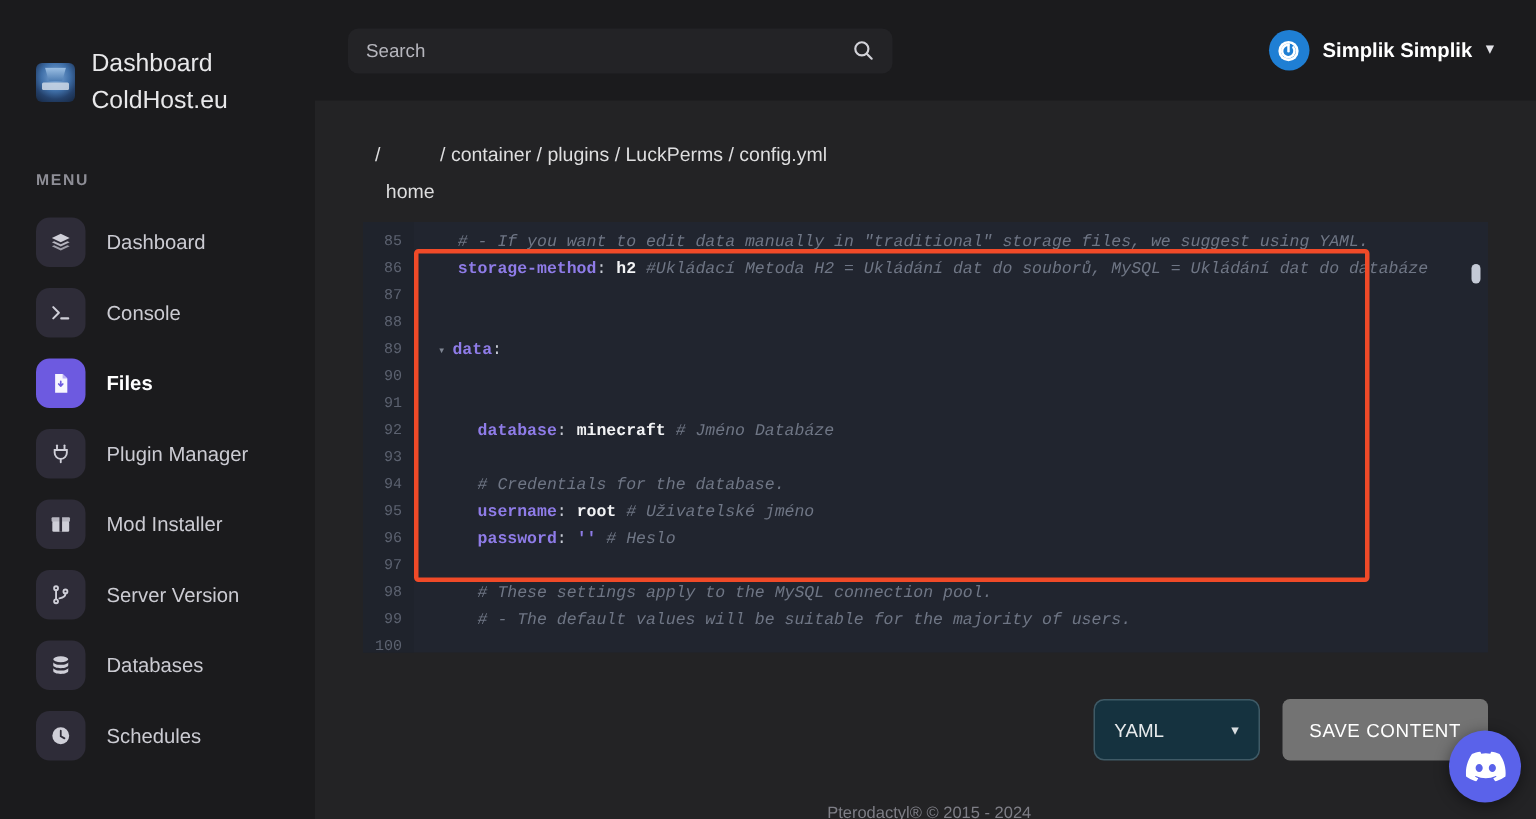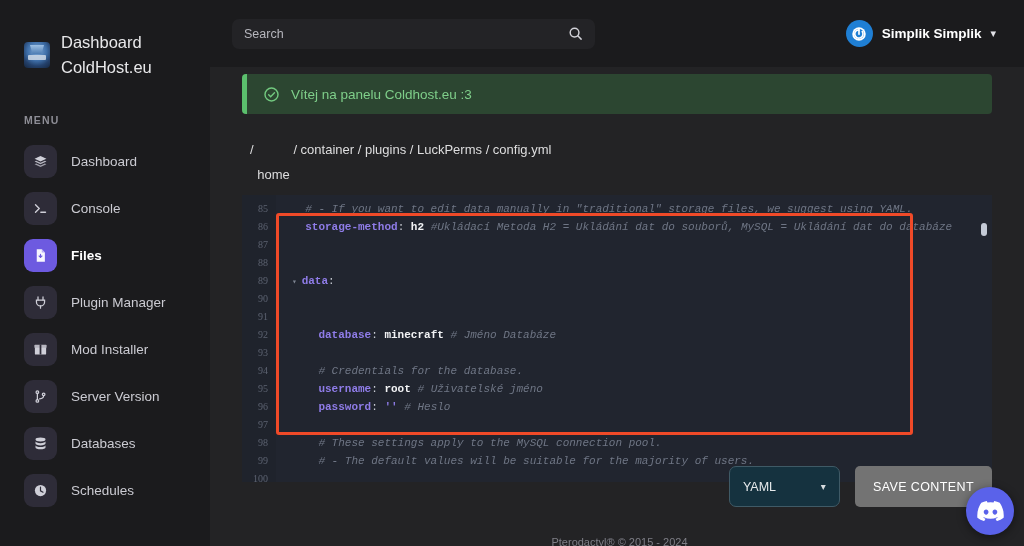--- a/index.html
+++ b/index.html
@@ -101,21 +101,21 @@
   
   .editor-wrap {
     margin-top: 13px; position: relative;
     height: 287px; background: #21252f; overflow: hidden;
   }
   .editor { display: flex; height: 100%; font-family: "Liberation Mono", monospace; font-size: 11px; }
   .gutter {
     width: 34px; flex: 0 0 34px; background: #1f232c; text-align: right;
     padding: 5px 8px 0 0; color: #5c6270;
   }
-  .gutter div { height: 18px; line-height: 18px; font-size: 10px; font-family: Liberation Serif, serif; }
+  .gutter div { height: 18px; line-height: 18px; font-size: 10px; }
   .code { flex: 1; padding: 5px 0 0 0; position: relative; }
   .ln { height: 18px; line-height: 18px; white-space: pre; padding-left: 16px; }
   .k { color: #8f7ce8; font-weight: 700; }
   .v { color: #f2f3f5; font-weight: 700; }
   .c { color: #6f7685; font-style: italic; }
   .p { color: #c8ccd4; }
   .fold { color: #7e8592; font-size: 8px; }
 
   .hlbox {
     position: absolute; left: 34px; top: 18px; width: 637px; height: 222px;
@@ -279,29 +279,20 @@
             <line x1="12" y1="6.5" x2="12" y2="12.3" stroke="#ffffff" stroke-width="2.2"></line>
           </svg>
         </div>
         <span class="user-name">Simplik Simplik</span>
         <span class="caret">▾</span>
       </div>
     </div>
 
     <div class="content">
 
-      <div class="alert">
-        <span class="alert-icon">
-          <svg viewBox="0 0 24 24" fill="none" stroke="currentColor" stroke-width="2" stroke-linecap="round">
-            <circle cx="12" cy="12" r="9.2"></circle>
-              <path d="M8 12.3l2.8 2.8L16.2 9.6"></path>
-          </svg>
-        </span>
-        <span class="alert-text">Vítej na panelu Coldhost.eu :3</span>
-      </div>
 
       <div class="breadcrumb" id="breadcrumb">
           <span class="crumb sep" style="white-space: pre;">/ </span>
           <span class="crumb" style="white-space: pre; margin-top: 25px;">home</span>
           <span class="crumb sep" style="white-space: pre;"> / </span>
           <span class="crumb" style="white-space: pre;">container</span>
           <span class="crumb sep" style="white-space: pre;"> / </span>
           <span class="crumb" style="white-space: pre;">plugins</span>
           <span class="crumb sep" style="white-space: pre;"> / </span>
           <span class="crumb" style="white-space: pre;">LuckPerms</span>

